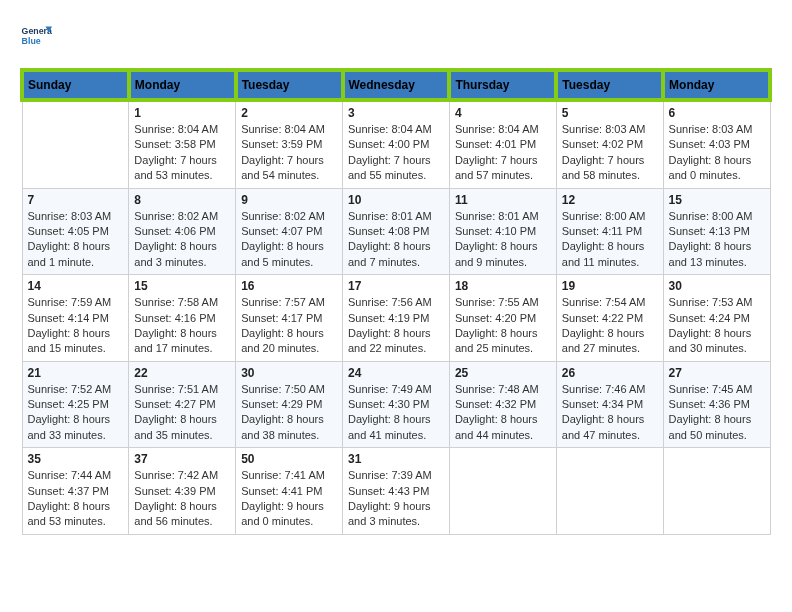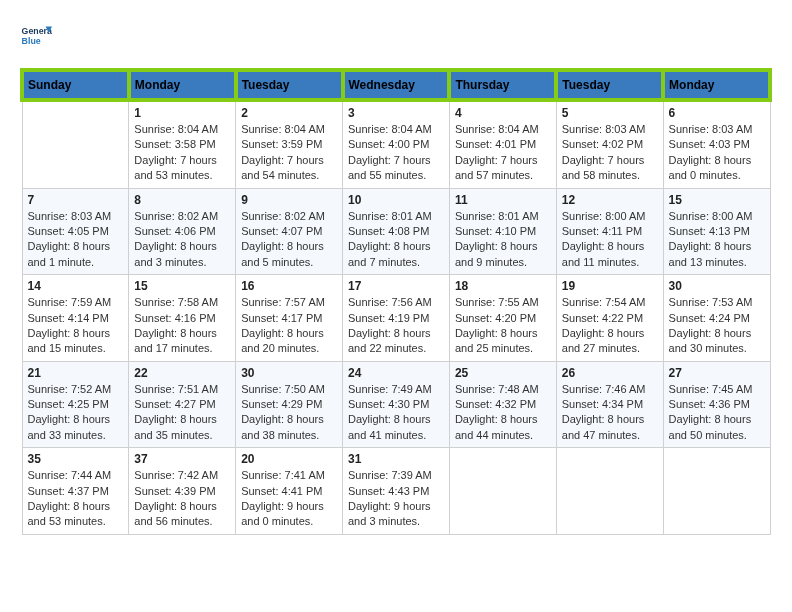--- a/index.html
+++ b/index.html
@@ -286,21 +286,21 @@
           Sunrise: 7:44 AM<br>Sunset: 4:37 PM<br>Daylight: 8 hours and 53 minutes.
         </div>
         </td>
         <td>
           <span class="day-num">37</span>
         <div class="day-info">
           Sunrise: 7:42 AM<br>Sunset: 4:39 PM<br>Daylight: 8 hours and 56 minutes.
         </div>
         </td>
         <td>
-          <span class="day-num">20</span>
+          <span class="day-num">50</span>
         <div class="day-info">
           Sunrise: 7:41 AM<br>Sunset: 4:41 PM<br>Daylight: 9 hours and 0 minutes.
         </div>
         </td>
         <td>
           <span class="day-num">31</span>
         <div class="day-info">
           Sunrise: 7:39 AM<br>Sunset: 4:43 PM<br>Daylight: 9 hours and 3 minutes.
         </div>
         </td>

